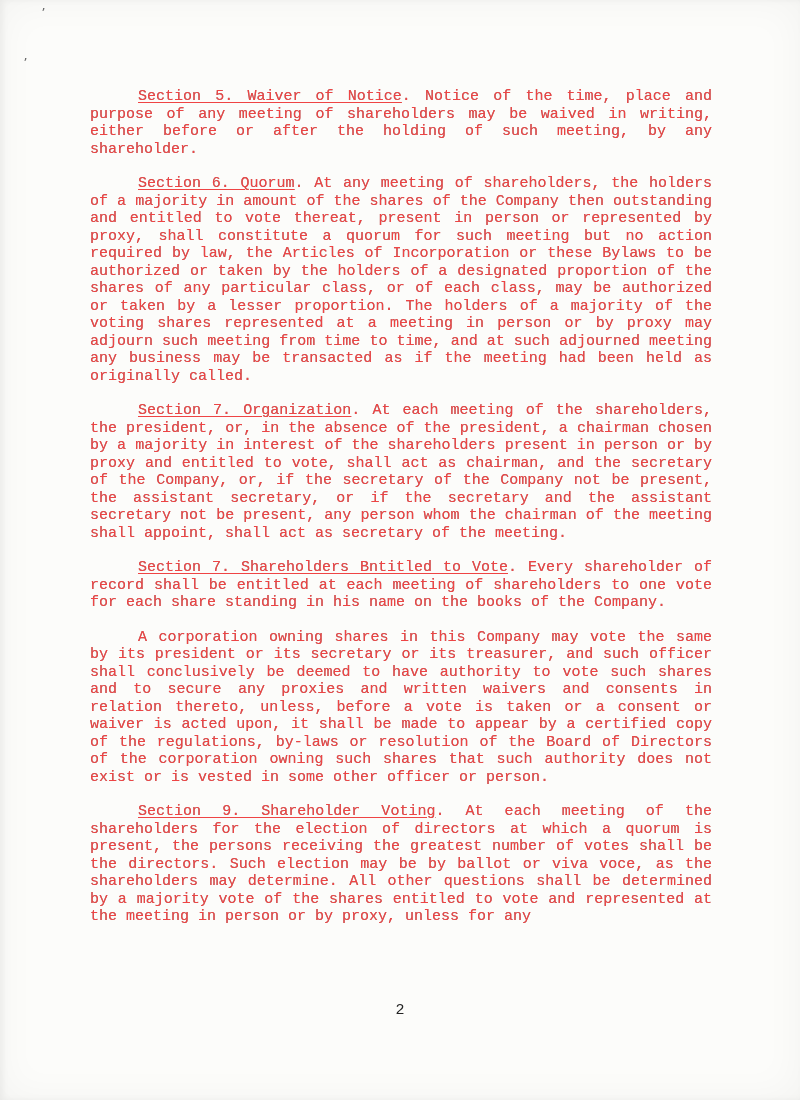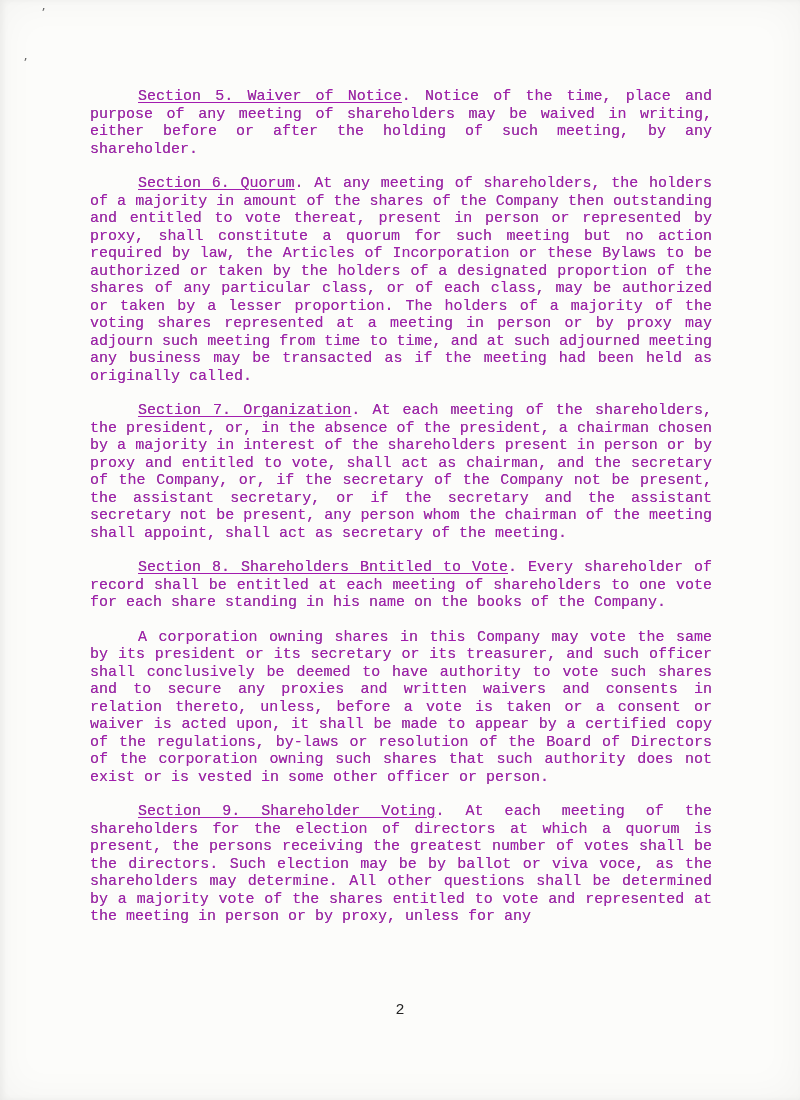--- a/index.html
+++ b/index.html
@@ -17,21 +17,21 @@
     position: absolute;
     inset: 0;
     background: #fcfcfa;
     box-shadow: inset 0 0 40px rgba(0,0,0,0.04), inset 3px 0 6px rgba(0,0,0,0.05);
   }
   .content {
     position: absolute;
     left: 90px;
     top: 88px;
     width: 622px;
-    color: #a21caf;
+    color: #ef4444;
     font-family: "Liberation Mono", "DejaVu Sans Mono", monospace;
     font-size: 15px;
     line-height: 17.5px;
     text-align: justify;
     text-shadow: 0 0 0.4px rgba(0,0,0,0.45);
   }
   p.para {
     margin: 0 0 17px 0;
     text-indent: 48px;
   }
@@ -59,18 +59,18 @@
 </head>
 <body>
 
 <div class="page">
   <span class="artifact" style="left:40px; top:6px;">’</span>
   <span class="artifact" style="left:22px; top:56px;">’</span>
   <div class="content" id="content">
       <p class="para"><span class="heading">Section 5.  Waiver of Notice</span>.  Notice of the time, place and purpose of any meeting of shareholders may be waived in writing, either before or after the holding of such meeting, by any shareholder.</p>
       <p class="para"><span class="heading">Section 6.  Quorum</span>.  At any meeting of shareholders, the holders of a majority in amount of the shares of the Company then outstanding and entitled to vote thereat, present in person or represented by proxy, shall constitute a quorum for such meeting but no action required by law, the Articles of Incorporation or these Bylaws to be authorized or taken by the holders of a designated proportion of the shares of any particular class, or of each class, may be authorized or taken by a lesser proportion.  The holders of a majority of the voting shares represented at a meeting in person or by proxy may adjourn such meeting from time to time, and at such adjourned meeting any business may be transacted as if the meeting had been held as originally called.</p>
       <p class="para"><span class="heading">Section 7.  Organization</span>.  At each meeting of the shareholders, the president, or, in the absence of the president, a chairman chosen by a majority in interest of the shareholders present in person or by proxy and entitled to vote, shall act as chairman, and the secretary of the Company, or, if the secretary of the Company not be present, the assistant secretary, or if the secretary and the assistant secretary not be present, any person whom the chairman of the meeting shall appoint, shall act as secretary of the meeting.</p>
-      <p class="para"><span class="heading">Section 8.  Shareholders Bntitled to Vote</span>.  Every shareholder of record shall be entitled at each meeting of shareholders to one vote for each share standing in his name on the books of the Company.</p>
+      <p class="para"><span class="heading">Section 7.  Shareholders Bntitled to Vote</span>.  Every shareholder of record shall be entitled at each meeting of shareholders to one vote for each share standing in his name on the books of the Company.</p>
       <p class="para">A corporation owning shares in this Company may vote the same by its president or its secretary or its treasurer, and such officer shall conclusively be deemed to have authority to vote such shares and to secure any proxies and written waivers and consents in relation thereto, unless, before a vote is taken or a consent or waiver is acted upon, it shall be made to appear by a certified copy of the regulations, by-laws or resolution of the Board of Directors of the corporation owning such shares that such authority does not exist or is vested in some other officer or person.</p>
       <p class="para"><span class="heading">Section 9.  Shareholder Voting</span>.  At each meeting of the shareholders for the election of directors at which a quorum is present, the persons receiving the greatest number of votes shall be the directors.  Such election may be by ballot or viva voce, as the shareholders may determine.  All other questions shall be determined by a majority vote of the shares entitled to vote and represented at the meeting in person or by proxy, unless for any</p>
     </div>
   <div class="page-number">2</div>
 </div>
 
 </body></html>

